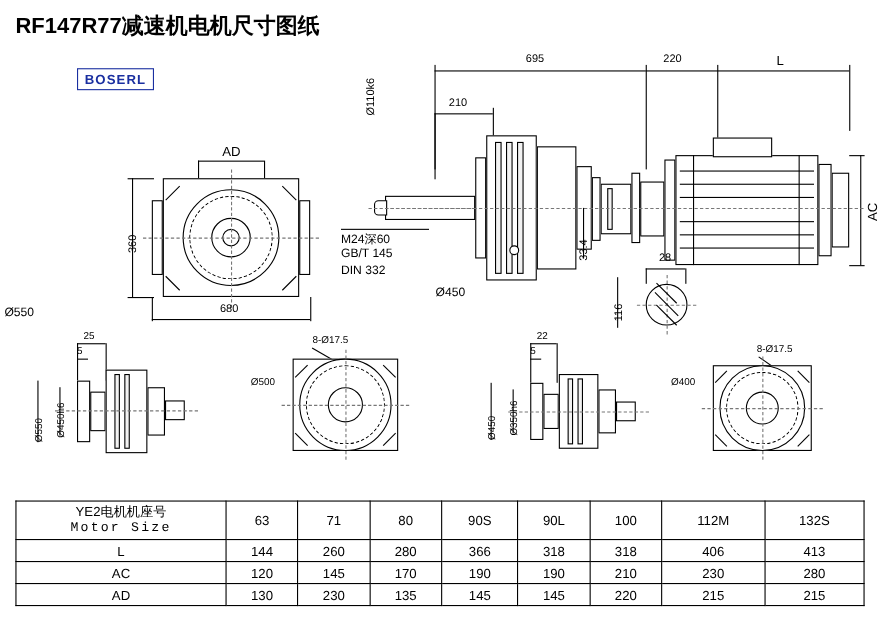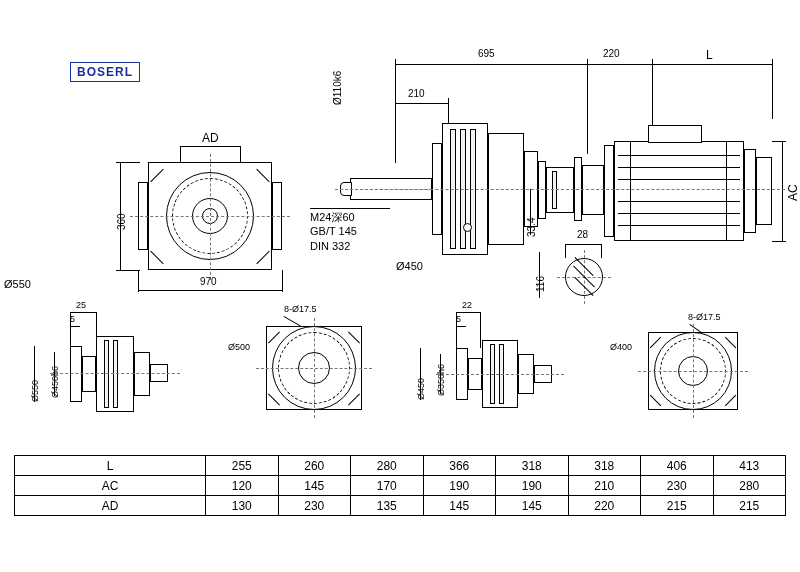--- a/index.html
+++ b/index.html
@@ -118,20 +118,21 @@
   }
   #spec-table tr.hdr td { height: 34px; }
   .hdr-cn { display:block; font-size: 12px; line-height: 15px; }
   .hdr-en { display:block; font-size: 12px; line-height: 15px; letter-spacing: 2px; font-family: "Liberation Mono", monospace;}
 </style>
 </head>
 <body>
 
 <div id="page">
 
+  <div class="abs" id="title">RF147R77减速机电机尺寸图纸</div>
 
   <div class="abs" id="logo-box">BOSERL</div>
 
   <div class="abs" style="left:330px; top:45px; width:460px; height:250px;">
 
     <div class="abs ln h1" style="left:65px; top:19px; width:192px;"></div>
     <div class="abs ln v1" style="left:65px; top:14px; height:95px;"></div>
     <div class="abs ln v1" style="left:257px; top:14px; height:95px;"></div>
     <div class="abs dim" style="left:148px; top:3px;">695</div>
 
@@ -195,21 +196,21 @@
     <div class="abs dim" style="left:196px; top:192px; transform:rotate(-90deg); transform-origin:left top;">33.4</div>
 
     <div class="abs note" style="left:-20px; top:165px;">M24深60</div>
     <div class="abs note" style="left:-20px; top:180px;">GB/T 145</div>
     <div class="abs note" style="left:-20px; top:195px;">DIN 332</div>
     <div class="abs ln h1" style="left:-20px; top:163px; width:80px;"></div>
 
     <div class="abs dim" style="left:66px; top:215px; font-size:11px;">Ø450</div>
   </div>
 
-  <div class="abs" style="left:531px; top:230px; width:110px; height:70px;">
+  <div class="abs" style="left:553px; top:230px; width:110px; height:70px;">
     <div class="abs ln h1" style="left:34px; top:14px; width:36px;"></div>
     <div class="abs ln v1" style="left:34px; top:14px; height:14px;"></div>
     <div class="abs ln v1" style="left:70px; top:14px; height:14px;"></div>
     <div class="abs dim" style="left:46px; top:-1px;">28</div>
 
     <div class="abs circ" style="left:34px; top:28px; width:38px; height:38px;"></div>
     <div class="abs center-h" style="left:26px; top:47px; width:54px;"></div>
     <div class="abs center-v" style="left:53px; top:20px; height:54px;"></div>
     <div class="abs ln h1" style="left:40px; top:36px; width:26px; transform:rotate(45deg);"></div>
     <div class="abs ln h1" style="left:38px; top:46px; width:30px; transform:rotate(45deg);"></div>
@@ -245,21 +246,21 @@
     <div class="abs center-v" style="left:90px; top:24px; height:126px;"></div>
 
     <div class="abs ln v1" style="left:0px; top:32px; height:108px;"></div>
     <div class="abs ln h1" style="left:-4px; top:32px; width:24px;"></div>
     <div class="abs ln h1" style="left:-4px; top:140px; width:24px;"></div>
     <div class="abs dim" style="left:-4px; top:100px; transform:rotate(-90deg); transform-origin:left top;">360</div>
 
     <div class="abs ln h1" style="left:18px; top:160px; width:144px;"></div>
     <div class="abs ln v1" style="left:18px; top:140px; height:22px;"></div>
     <div class="abs ln v1" style="left:162px; top:140px; height:22px;"></div>
-    <div class="abs dim" style="left:80px; top:146px;">970</div>
+    <div class="abs dim" style="left:80px; top:146px;">680</div>
   </div>
 
   <div class="abs dim" style="left:4px; top:278px; font-size:11px;">Ø550</div>
 
   <div class="abs" style="left:20px; top:300px; width:170px; height:110px;">
 
     <div class="abs ln h1" style="left:50px; top:12px; width:26px;"></div>
     <div class="abs ln v1" style="left:50px; top:12px; height:34px;"></div>
     <div class="abs ln v1" style="left:76px; top:12px; height:34px;"></div>
     <div class="abs dim dim-s" style="left:56px; top:0px;">25</div>
@@ -294,21 +295,21 @@
     <div class="abs ln h1" style="left:56px; top:99px; width:16px; transform:rotate(45deg);"></div>
     <div class="abs ln h1" style="left:136px; top:99px; width:16px; transform:rotate(-45deg);"></div>
 
     <div class="abs circ" style="left:62px; top:26px; width:84px; height:84px;"></div>
     <div class="abs circ-d" style="left:68px; top:32px; width:72px; height:72px;"></div>
     <div class="abs circ" style="left:88px; top:52px; width:32px; height:32px;"></div>
     <div class="abs center-h" style="left:46px; top:68px; width:116px;"></div>
     <div class="abs center-v" style="left:104px; top:18px; height:100px;"></div>
   </div>
 
-  <div class="abs" style="left:406px; top:300px; width:170px; height:110px;">
+  <div class="abs" style="left:432px; top:300px; width:170px; height:110px;">
     <div class="abs ln h1" style="left:50px; top:12px; width:24px;"></div>
     <div class="abs ln v1" style="left:50px; top:12px; height:36px;"></div>
     <div class="abs ln v1" style="left:74px; top:12px; height:36px;"></div>
     <div class="abs dim dim-s" style="left:56px; top:0px;">22</div>
 
     <div class="abs ln h1" style="left:50px; top:26px; width:10px;"></div>
     <div class="abs dim dim-s" style="left:50px; top:14px;">5</div>
 
     <div class="abs box" style="left:50px; top:48px; width:12px; height:52px;"></div>
     <div class="abs box" style="left:62px; top:58px; width:14px; height:32px;"></div>
@@ -339,23 +340,37 @@
 
     <div class="abs circ" style="left:54px; top:32px; width:78px; height:78px;"></div>
     <div class="abs circ-d" style="left:60px; top:38px; width:66px; height:66px;"></div>
     <div class="abs circ" style="left:78px; top:56px; width:30px; height:30px;"></div>
     <div class="abs center-h" style="left:38px; top:71px; width:110px;"></div>
     <div class="abs center-v" style="left:93px; top:24px; height:94px;"></div>
   </div>
 
   <table id="spec-table">
     <tbody>
+      <tr class="hdr">
+        <td class="rowhdr">
+          <span class="hdr-cn">YE2电机机座号</span>
+          <span class="hdr-en">Motor Size</span>
+        </td>
+        <td>63</td>
+        <td>71</td>
+        <td>80</td>
+        <td>90S</td>
+        <td>90L</td>
+        <td>100</td>
+        <td>112M</td>
+        <td>132S</td>
+      </tr>
       <tr>
         <td class="rowhdr">L</td>
-        <td>255</td>
+        <td>144</td>
         <td>260</td>
         <td>280</td>
         <td>366</td>
         <td>318</td>
         <td>318</td>
         <td>406</td>
         <td>413</td>
       </tr>
       <tr>
         <td class="rowhdr">AC</td>

